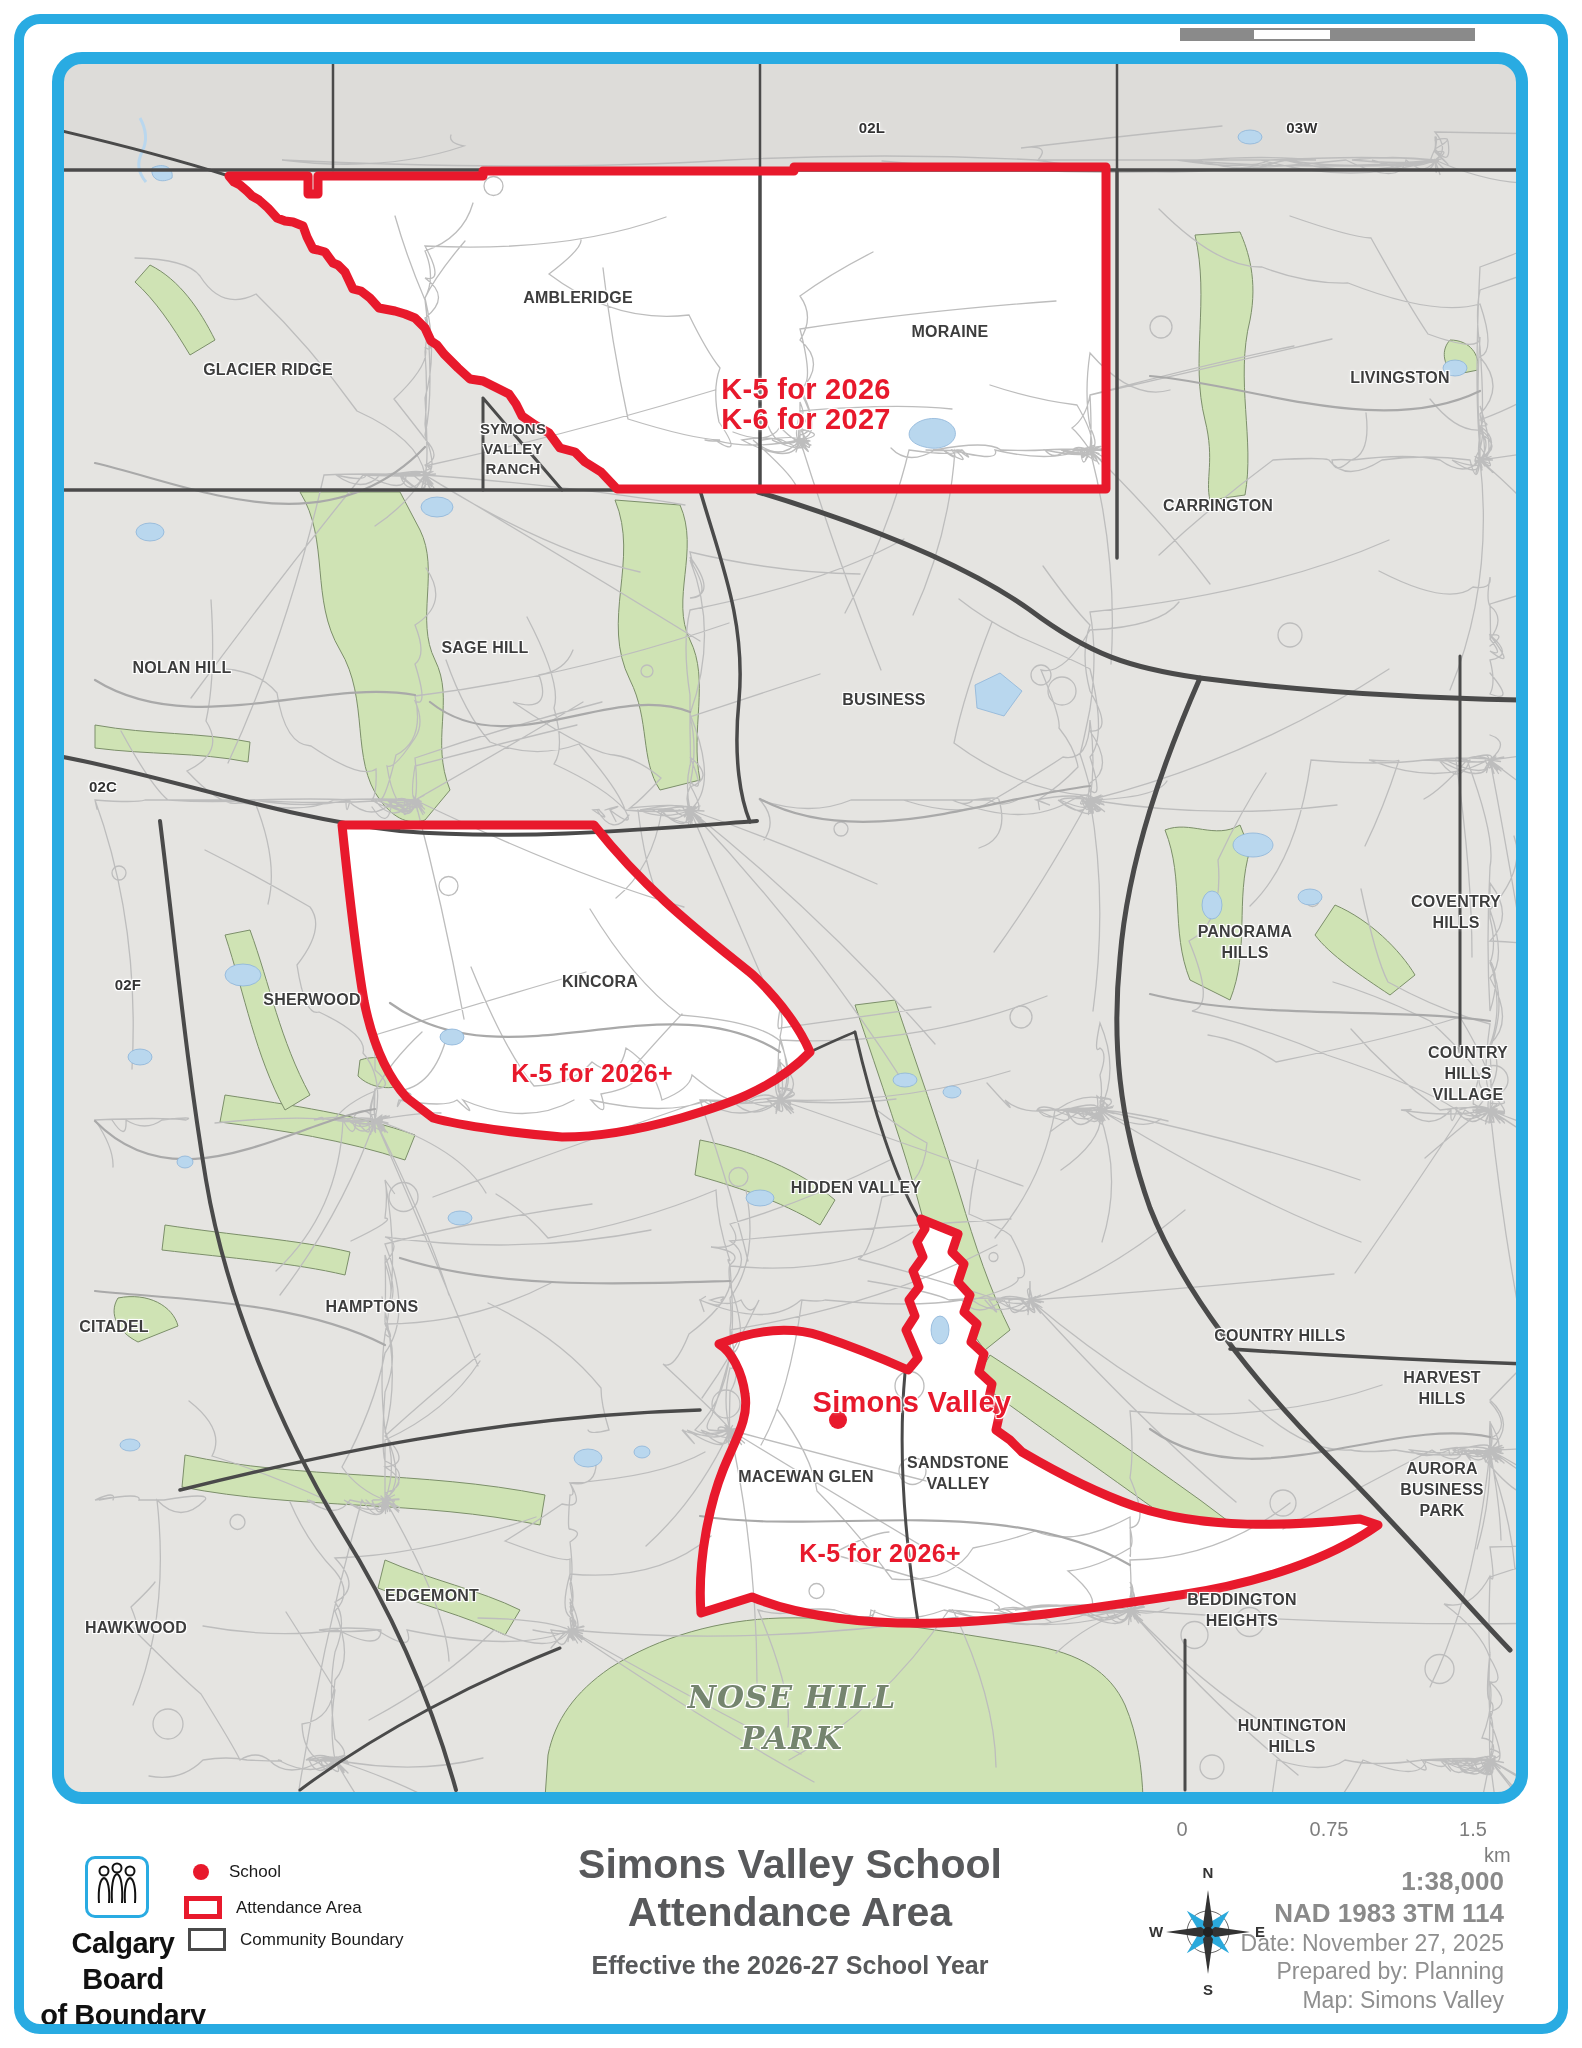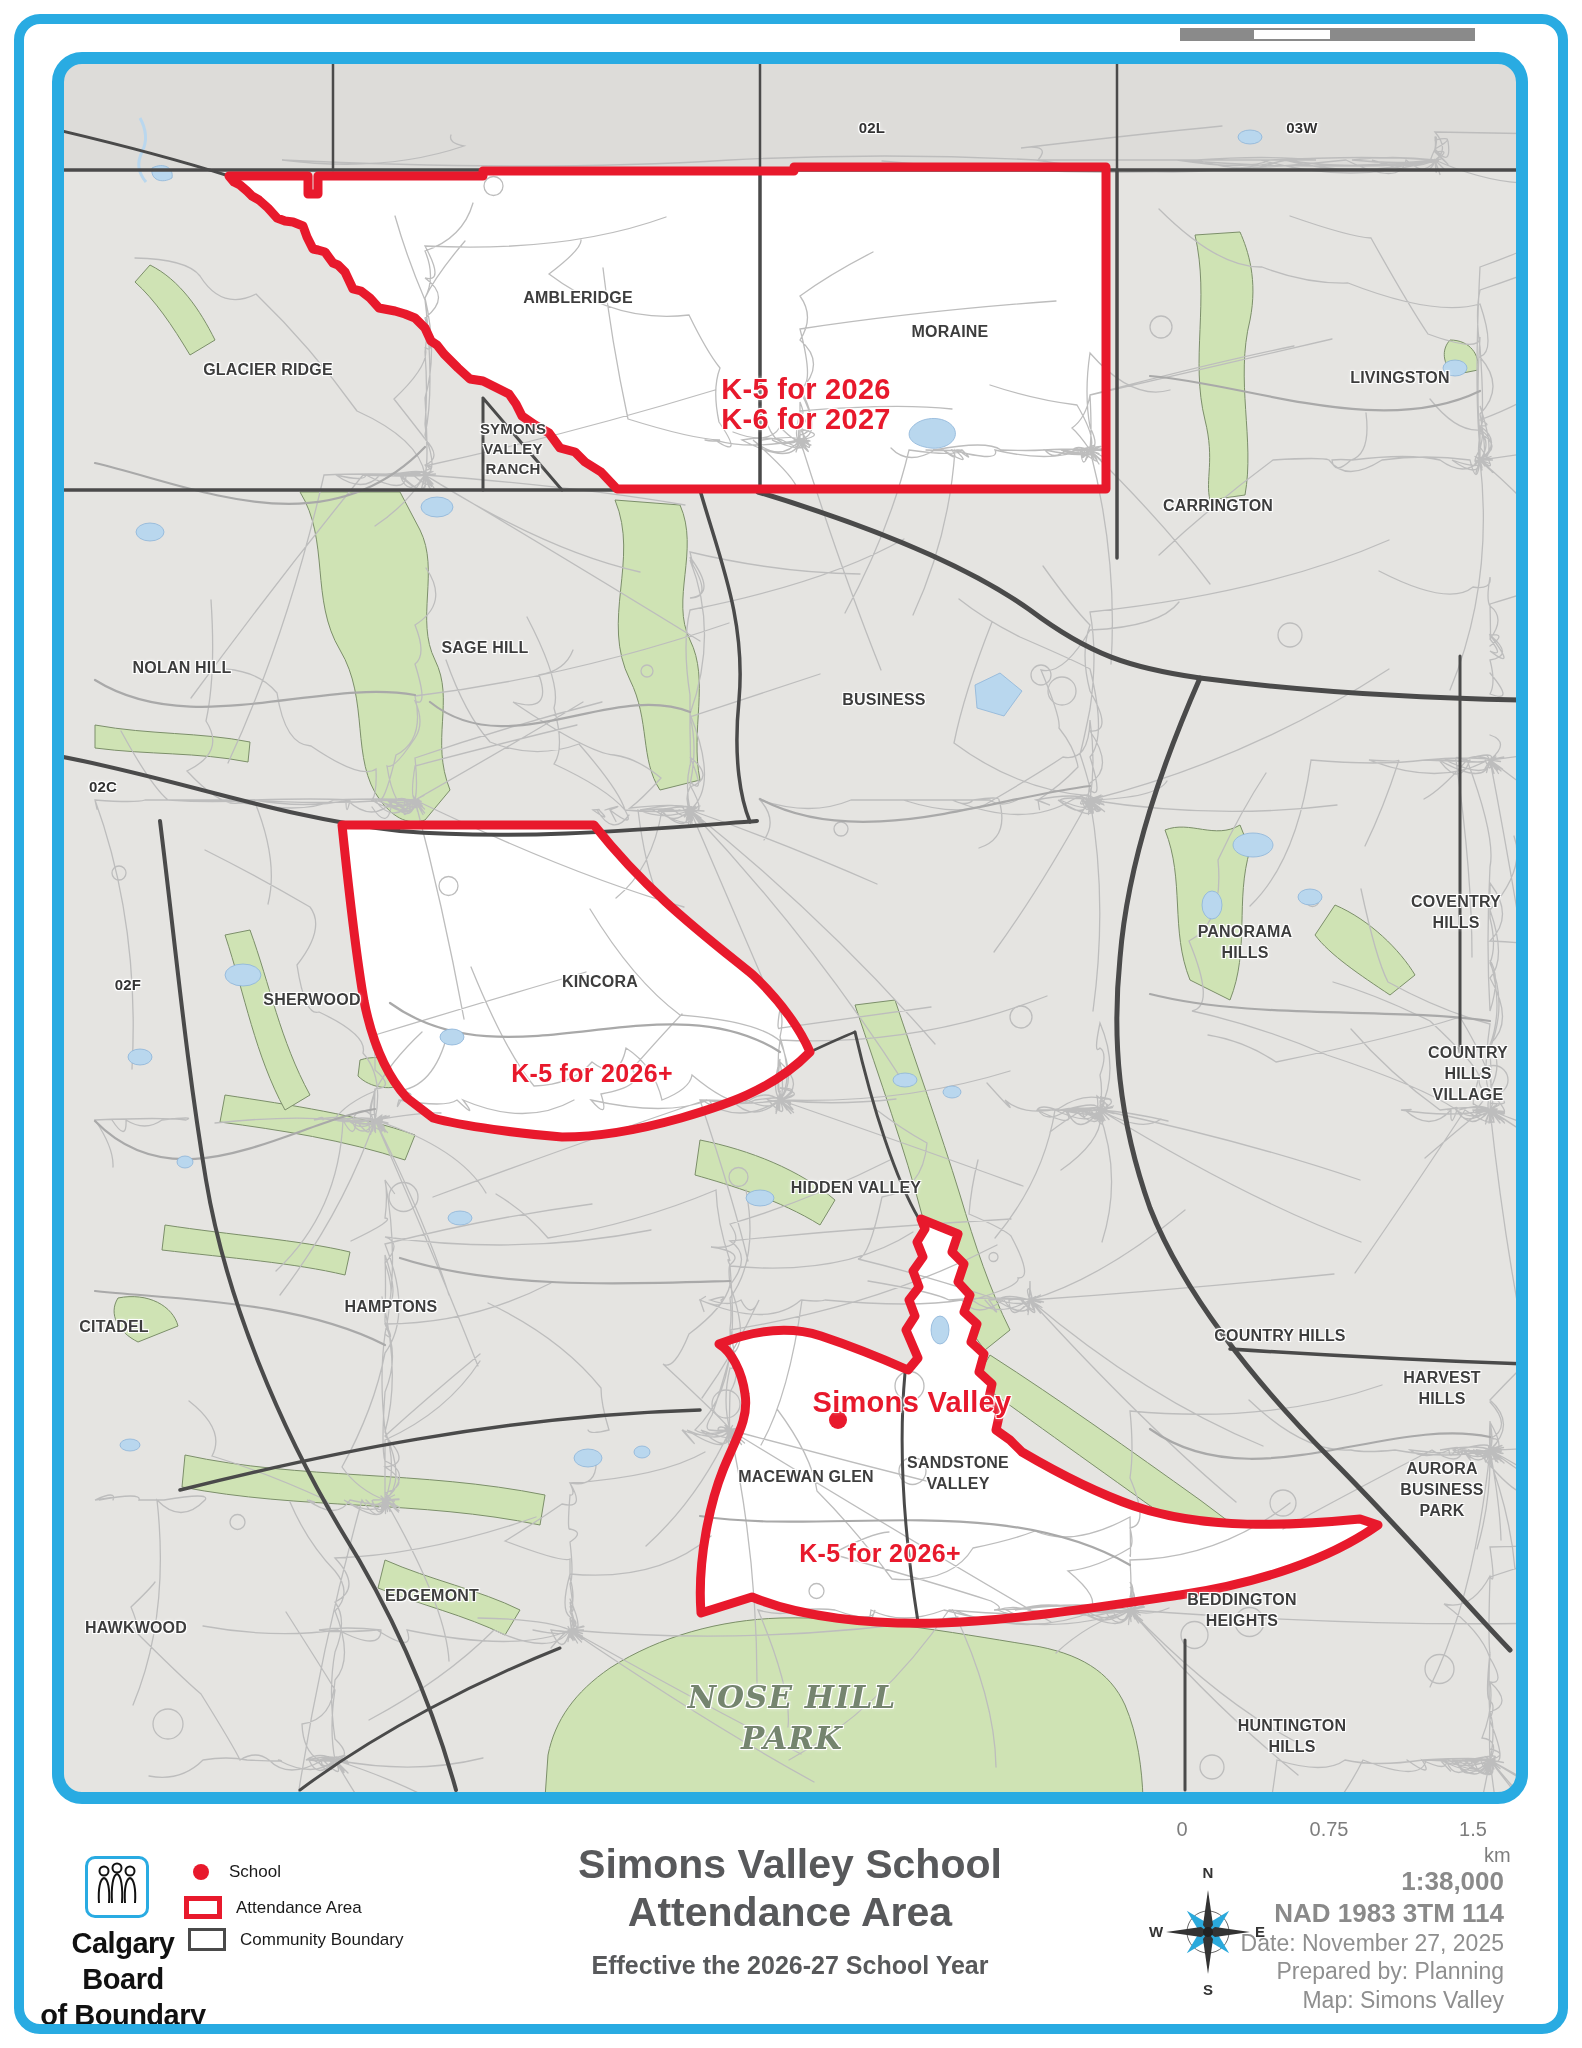--- a/index.html
+++ b/index.html
@@ -163,21 +163,21 @@
   <div class="lbl" style="left:312px;top:1000px;">SHERWOOD</div>
   <div class="lbl" style="left:600px;top:982px;">KINCORA</div>
   <div class="lbl" style="left:1245px;top:942px;">PANORAMA
 HILLS</div>
   <div class="lbl" style="left:1456px;top:912px;">COVENTRY
 HILLS</div>
   <div class="lbl" style="left:1468px;top:1046px;margin-top:28px;">COUNTRY
 HILLS
 VILLAGE</div>
   <div class="lbl" style="left:856px;top:1188px;">HIDDEN VALLEY</div>
-  <div class="lbl" style="left:391px;top:1307px;">HAMPTONS</div>
+  <div class="lbl" style="left:372px;top:1307px;">HAMPTONS</div>
   <div class="lbl" style="left:114px;top:1327px;">CITADEL</div>
   <div class="lbl" style="left:1280px;top:1336px;">COUNTRY HILLS</div>
   <div class="lbl" style="left:1442px;top:1388px;">HARVEST
 HILLS</div>
   <div class="lbl" style="left:1442px;top:1490px;">AURORA
 BUSINESS
 PARK</div>
   <div class="lbl" style="left:806px;top:1477px;">MACEWAN GLEN</div>
   <div class="lbl" style="left:958px;top:1473px;">SANDSTONE
 VALLEY</div>

